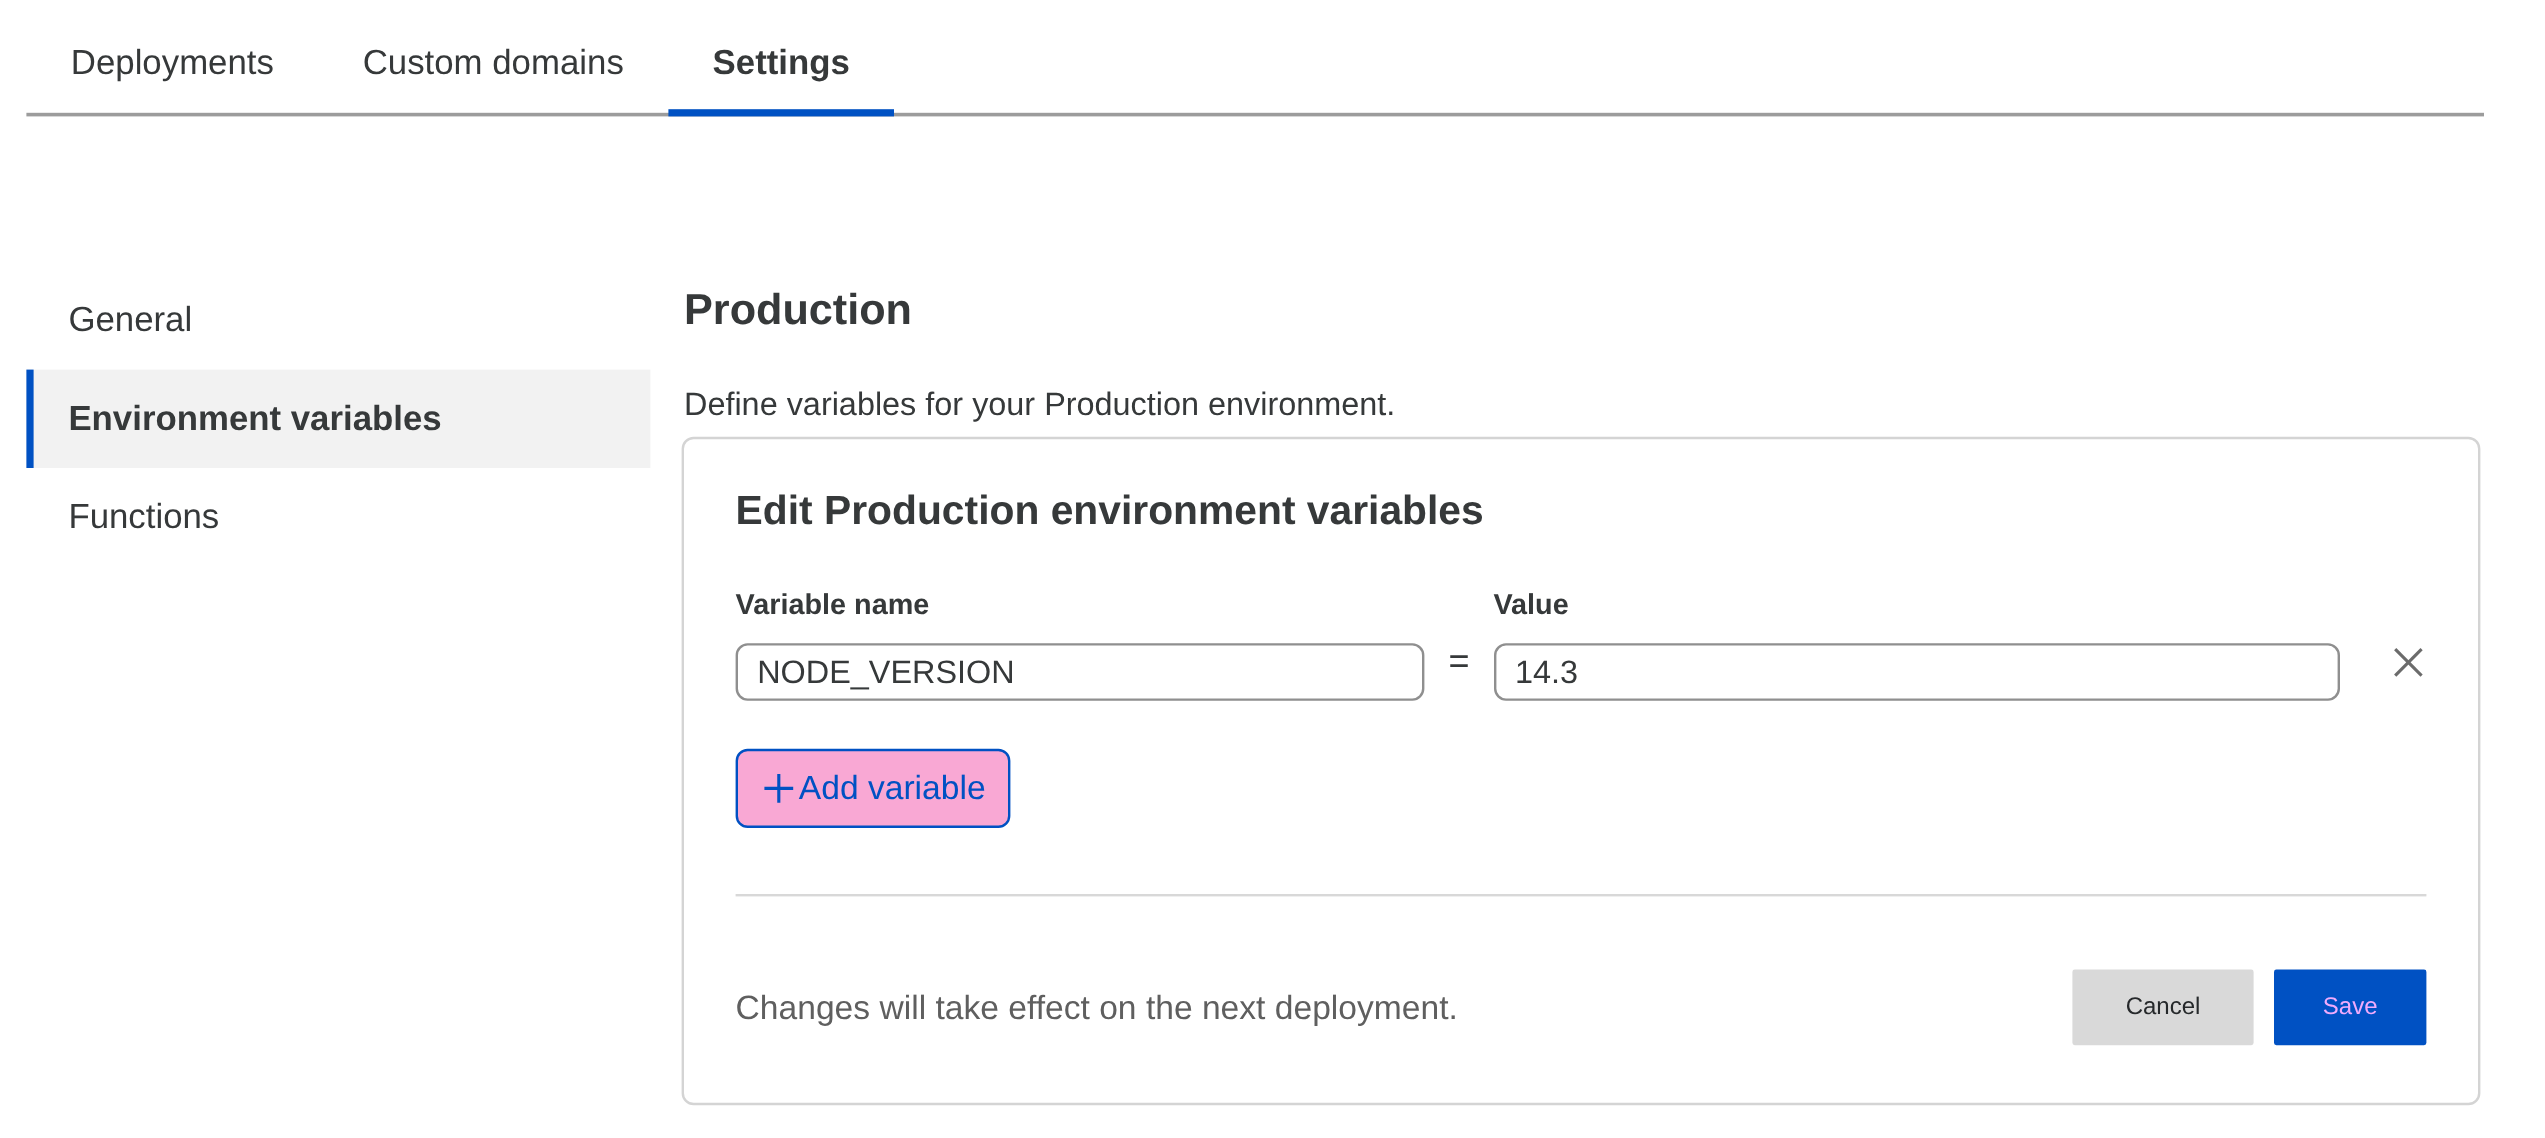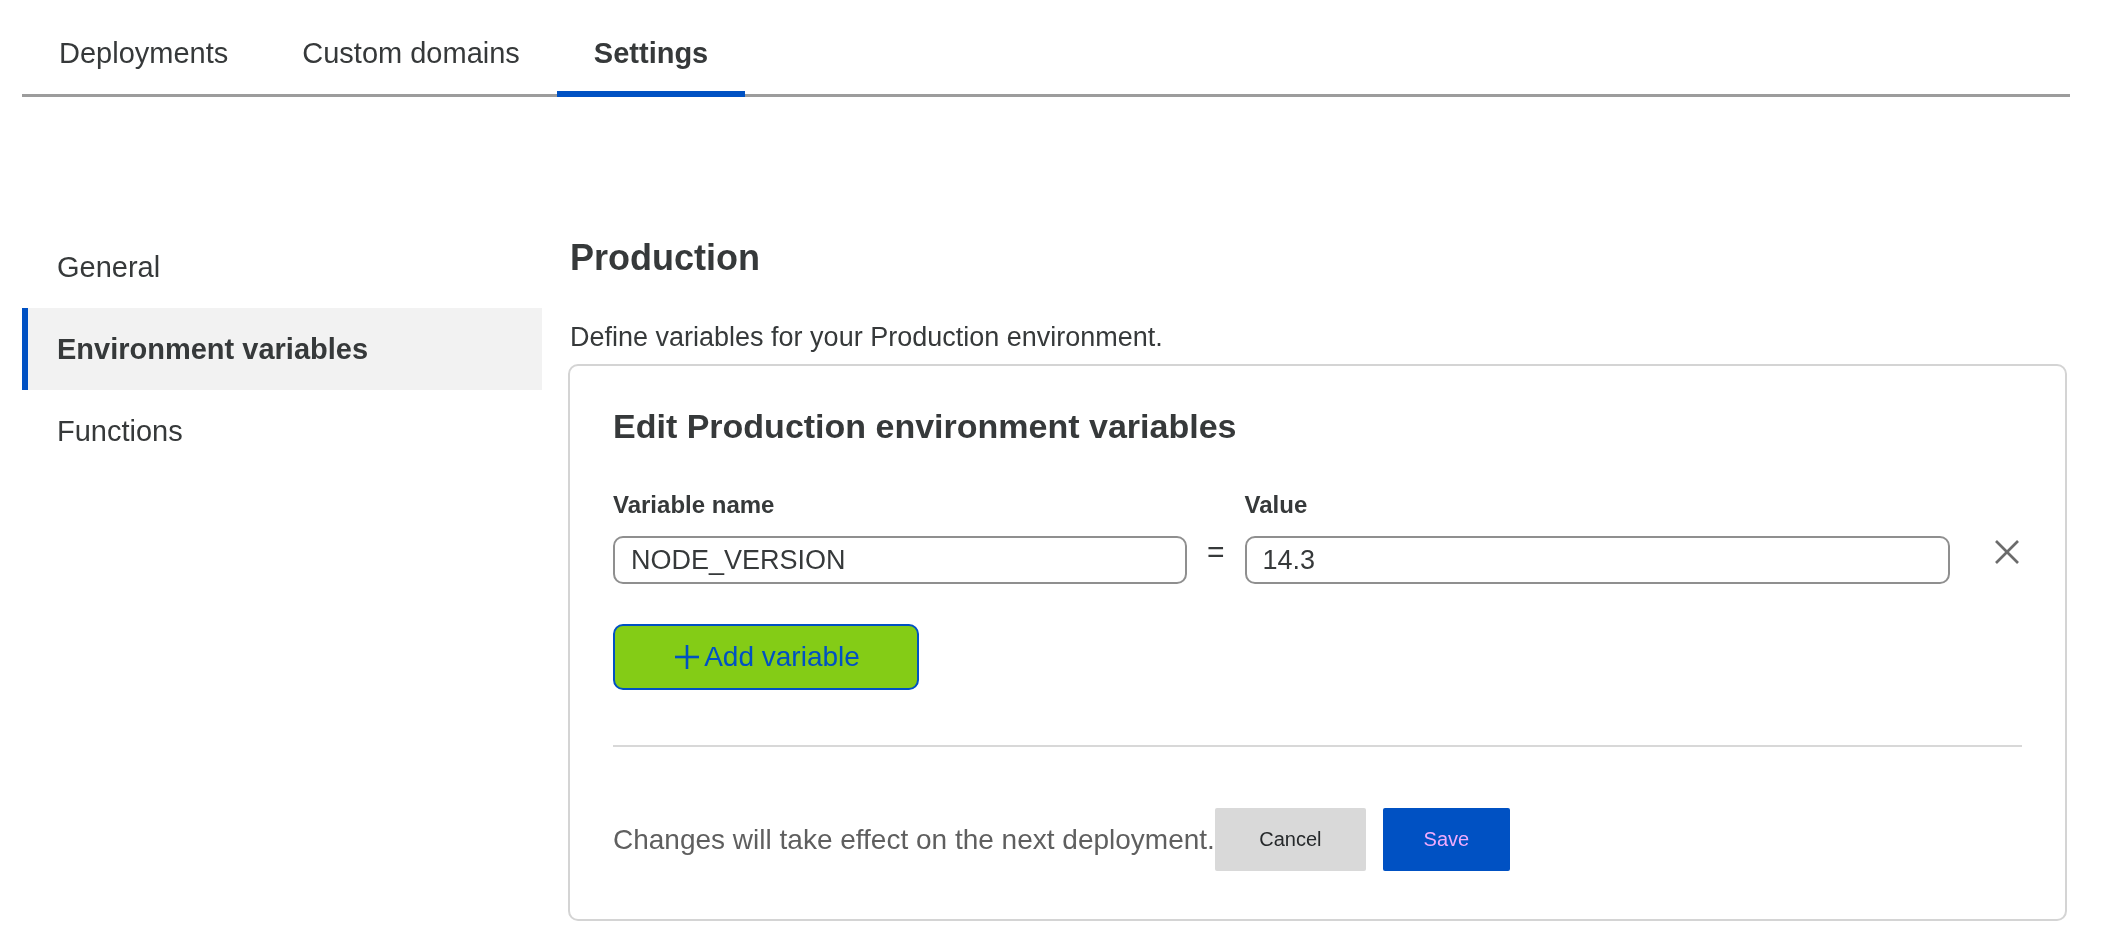--- a/index.html
+++ b/index.html
@@ -107,42 +107,42 @@
     align-self: flex-end;
     margin-left: 42px;
     background: none;
     border: none;
     cursor: pointer;
     padding: 0;
   }
 
   .add-btn {
     margin-top: 40px;
-    width: 306px;
+    width: 229px;
     height: 66px;
     border: 2px solid #0051c3;
     border-radius: 10px;
-    background: #84cc16;
+    background: #f9a8d4;
     color: #0051c3;
     font-size: 28px;
     font-family: "Liberation Sans", sans-serif;
     display: flex;
     align-items: center;
     justify-content: center;
     gap: 2px;
     cursor: pointer;
   }
 
   .divider { border: none; border-top: 2px solid #d8d8d8; margin-top: 55px; }
 
   .card-footer {
     margin-top: 61px;
     display: flex;
     align-items: center;
-    justify-content: flex-start;
+    justify-content: space-between;
   }
   .footer-note { font-size: 28px; color: #5f5f5f; }
   .footer-actions { display: flex; align-items: center; }
   .btn {
     height: 63px;
     border: none;
     border-radius: 2px;
     font-size: 20px;
     font-family: "Liberation Sans", sans-serif;
     cursor: pointer;

